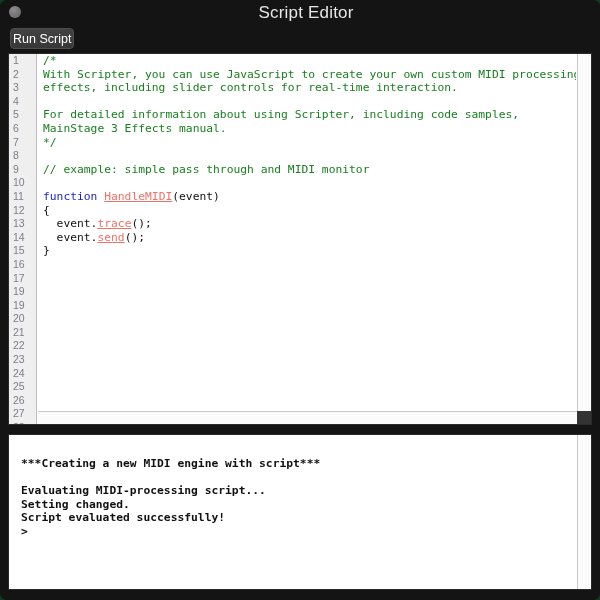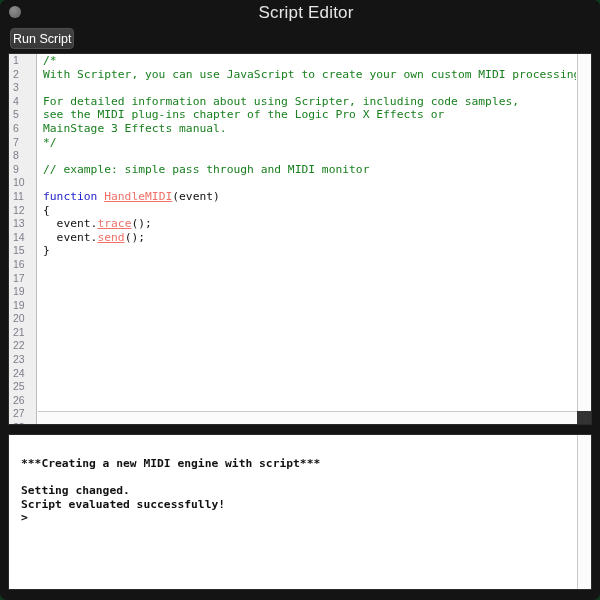--- a/index.html
+++ b/index.html
@@ -242,23 +242,23 @@
           <span class="ln">23</span>
           <span class="ln">24</span>
           <span class="ln">25</span>
           <span class="ln">26</span>
           <span class="ln">27</span>
           <span class="ln">28</span>
         </div>
       <div id="code-area">
           <span class="cl"><span class="tok-comment">/*</span></span>
           <span class="cl"><span class="tok-comment">With Scripter, you can use JavaScript to create your own custom MIDI processing</span></span>
+          <span class="cl"><span class="tok-comment">effects, including slider controls for real-time interaction.</span></span>
           <span class="cl">&nbsp;</span>
           <span class="cl"><span class="tok-comment">For detailed information about using Scripter, including code samples,</span></span>
-          <span class="cl"><span class="tok-comment">see the MIDI plug-ins chapter of the Logic Pro X Effects or</span></span>
           <span class="cl"><span class="tok-comment">MainStage 3 Effects manual.</span></span>
           <span class="cl"><span class="tok-comment">*/</span></span>
           <span class="cl">&nbsp;</span>
           <span class="cl"><span class="tok-comment">// example: simple pass through and MIDI monitor</span></span>
           <span class="cl">&nbsp;</span>
           <span class="cl"><span class="tok-keyword">function </span><span class="tok-ident">HandleMIDI</span><span class="tok-plain">(event)</span></span>
           <span class="cl"><span class="tok-plain">{</span></span>
           <span class="cl"><span class="tok-plain">  event.</span><span class="tok-ident">trace</span><span class="tok-plain">();</span></span>
           <span class="cl"><span class="tok-plain">  event.</span><span class="tok-ident">send</span><span class="tok-plain">();</span></span>
           <span class="cl"><span class="tok-plain">}</span></span>
@@ -277,20 +277,21 @@
       <div id="code-vscroll"></div>
       <div id="code-hscroll"></div>
       <div id="code-corner"></div>
     </div>
   </div>
 
   <div id="console-panel">
     <div id="console-text">
         <span class="ol">***Creating a new MIDI engine with script***</span>
         <span class="ol">&nbsp;</span>
+        <span class="ol">Evaluating MIDI-processing script...</span>
         <span class="ol">Setting changed.</span>
         <span class="ol">Script evaluated successfully!</span>
         <span class="ol">&gt;</span>
       </div>
     <div id="console-vscroll"></div>
   </div>
 
 </div>
 
 </body></html>

